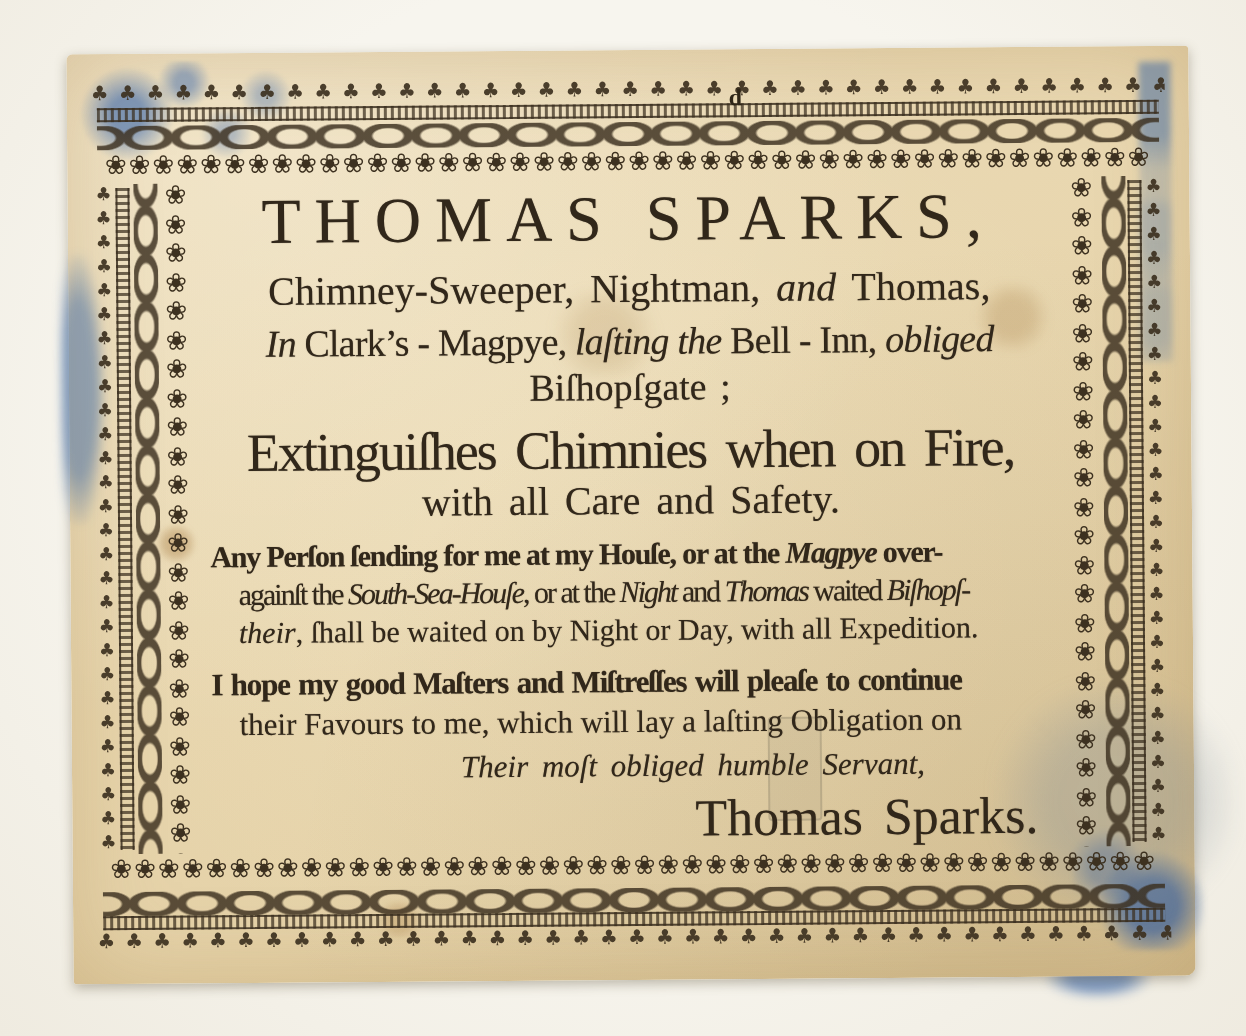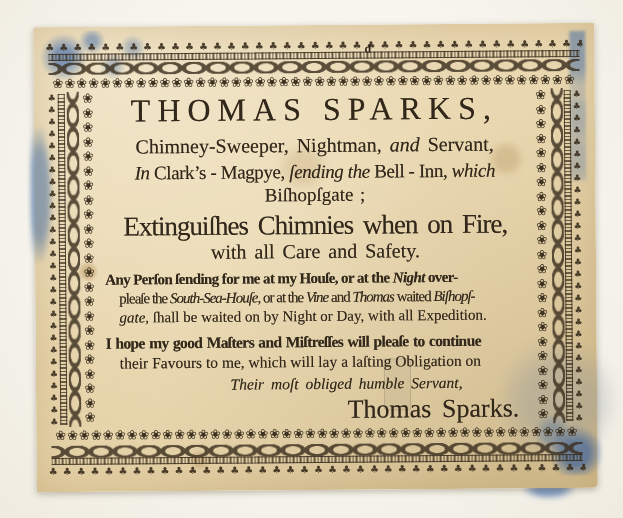--- a/index.html
+++ b/index.html
@@ -151,33 +151,33 @@
         <div class="col-group">
           <div class="orn orn-col col-crowns">♣♣♣♣♣♣♣♣♣♣♣♣♣♣♣♣♣♣♣♣♣♣♣♣♣♣♣♣♣♣♣♣♣♣</div>
           <div class="dense-v"></div>
           <div class="ovals-v"></div>
           <div class="orn orn-col col-rosettes">❀❀❀❀❀❀❀❀❀❀❀❀❀❀❀❀❀❀❀❀❀❀❀❀❀❀❀❀❀❀</div>
         </div>
 
         <div class="content">
           <div class="title">THOMAS SPARKS,</div>
 
-          <div class="roles"><span>Chimney-Sweeper, Nightman, </span><span class="it">and</span><span> Servant,</span></div>
-
-          <div class="address"><span class="it">In</span><span> Clark’s - Magpye, </span><span class="it">ſending the</span><span> Bell - Inn, </span><span class="it">which</span></div>
+          <div class="roles"><span>Chimney-Sweeper, Nightman, </span><span class="it">and</span><span> Thomas,</span></div>
+
+          <div class="address"><span class="it">In</span><span> Clark’s - Magpye, </span><span class="it">laſting the</span><span> Bell - Inn, </span><span class="it">obliged</span></div>
 
           <div class="addr2">Biſhopſgate ;</div>
 
           <div class="headline">Extinguiſhes Chimnies when on Fire,</div>
           <div class="headsub">with all Care and Safety.</div>
 
           <div class="para para1">
-            <div class="lead"><span>Any Perſon ſending for me at my Houſe, or at the </span><span class="it">Night</span><span> over-</span></div>
-            <div class="mid"><span>pleaſe the </span><span class="it">South-Sea-Houſe</span><span>, or at the </span><span class="it">Vine</span><span> and </span><span class="it">Thomas</span><span> waited </span><span class="it">Biſhopſ-</span></div>
-            <div><span class="it">gate</span><span>, ſhall be waited on by Night or Day, with all Expedition.</span></div>
+            <div class="lead"><span>Any Perſon ſending for me at my Houſe, or at the </span><span class="it">Magpye</span><span> over-</span></div>
+            <div class="mid"><span>againſt the </span><span class="it">South-Sea-Houſe</span><span>, or at the </span><span class="it">Night</span><span> and </span><span class="it">Thomas</span><span> waited </span><span class="it">Biſhopſ-</span></div>
+            <div><span class="it">their</span><span>, ſhall be waited on by Night or Day, with all Expedition.</span></div>
           </div>
 
           <div class="para para2">
             <div class="lead">I hope my good Maſters and Miſtreſſes will pleaſe to continue</div>
             <div>their Favours to me, which will lay a laſting Obligation on</div>
           </div>
 
           <div class="signoff">Their moſt obliged humble Servant,</div>
           <div class="signature">Thomas Sparks.</div>
         </div>

